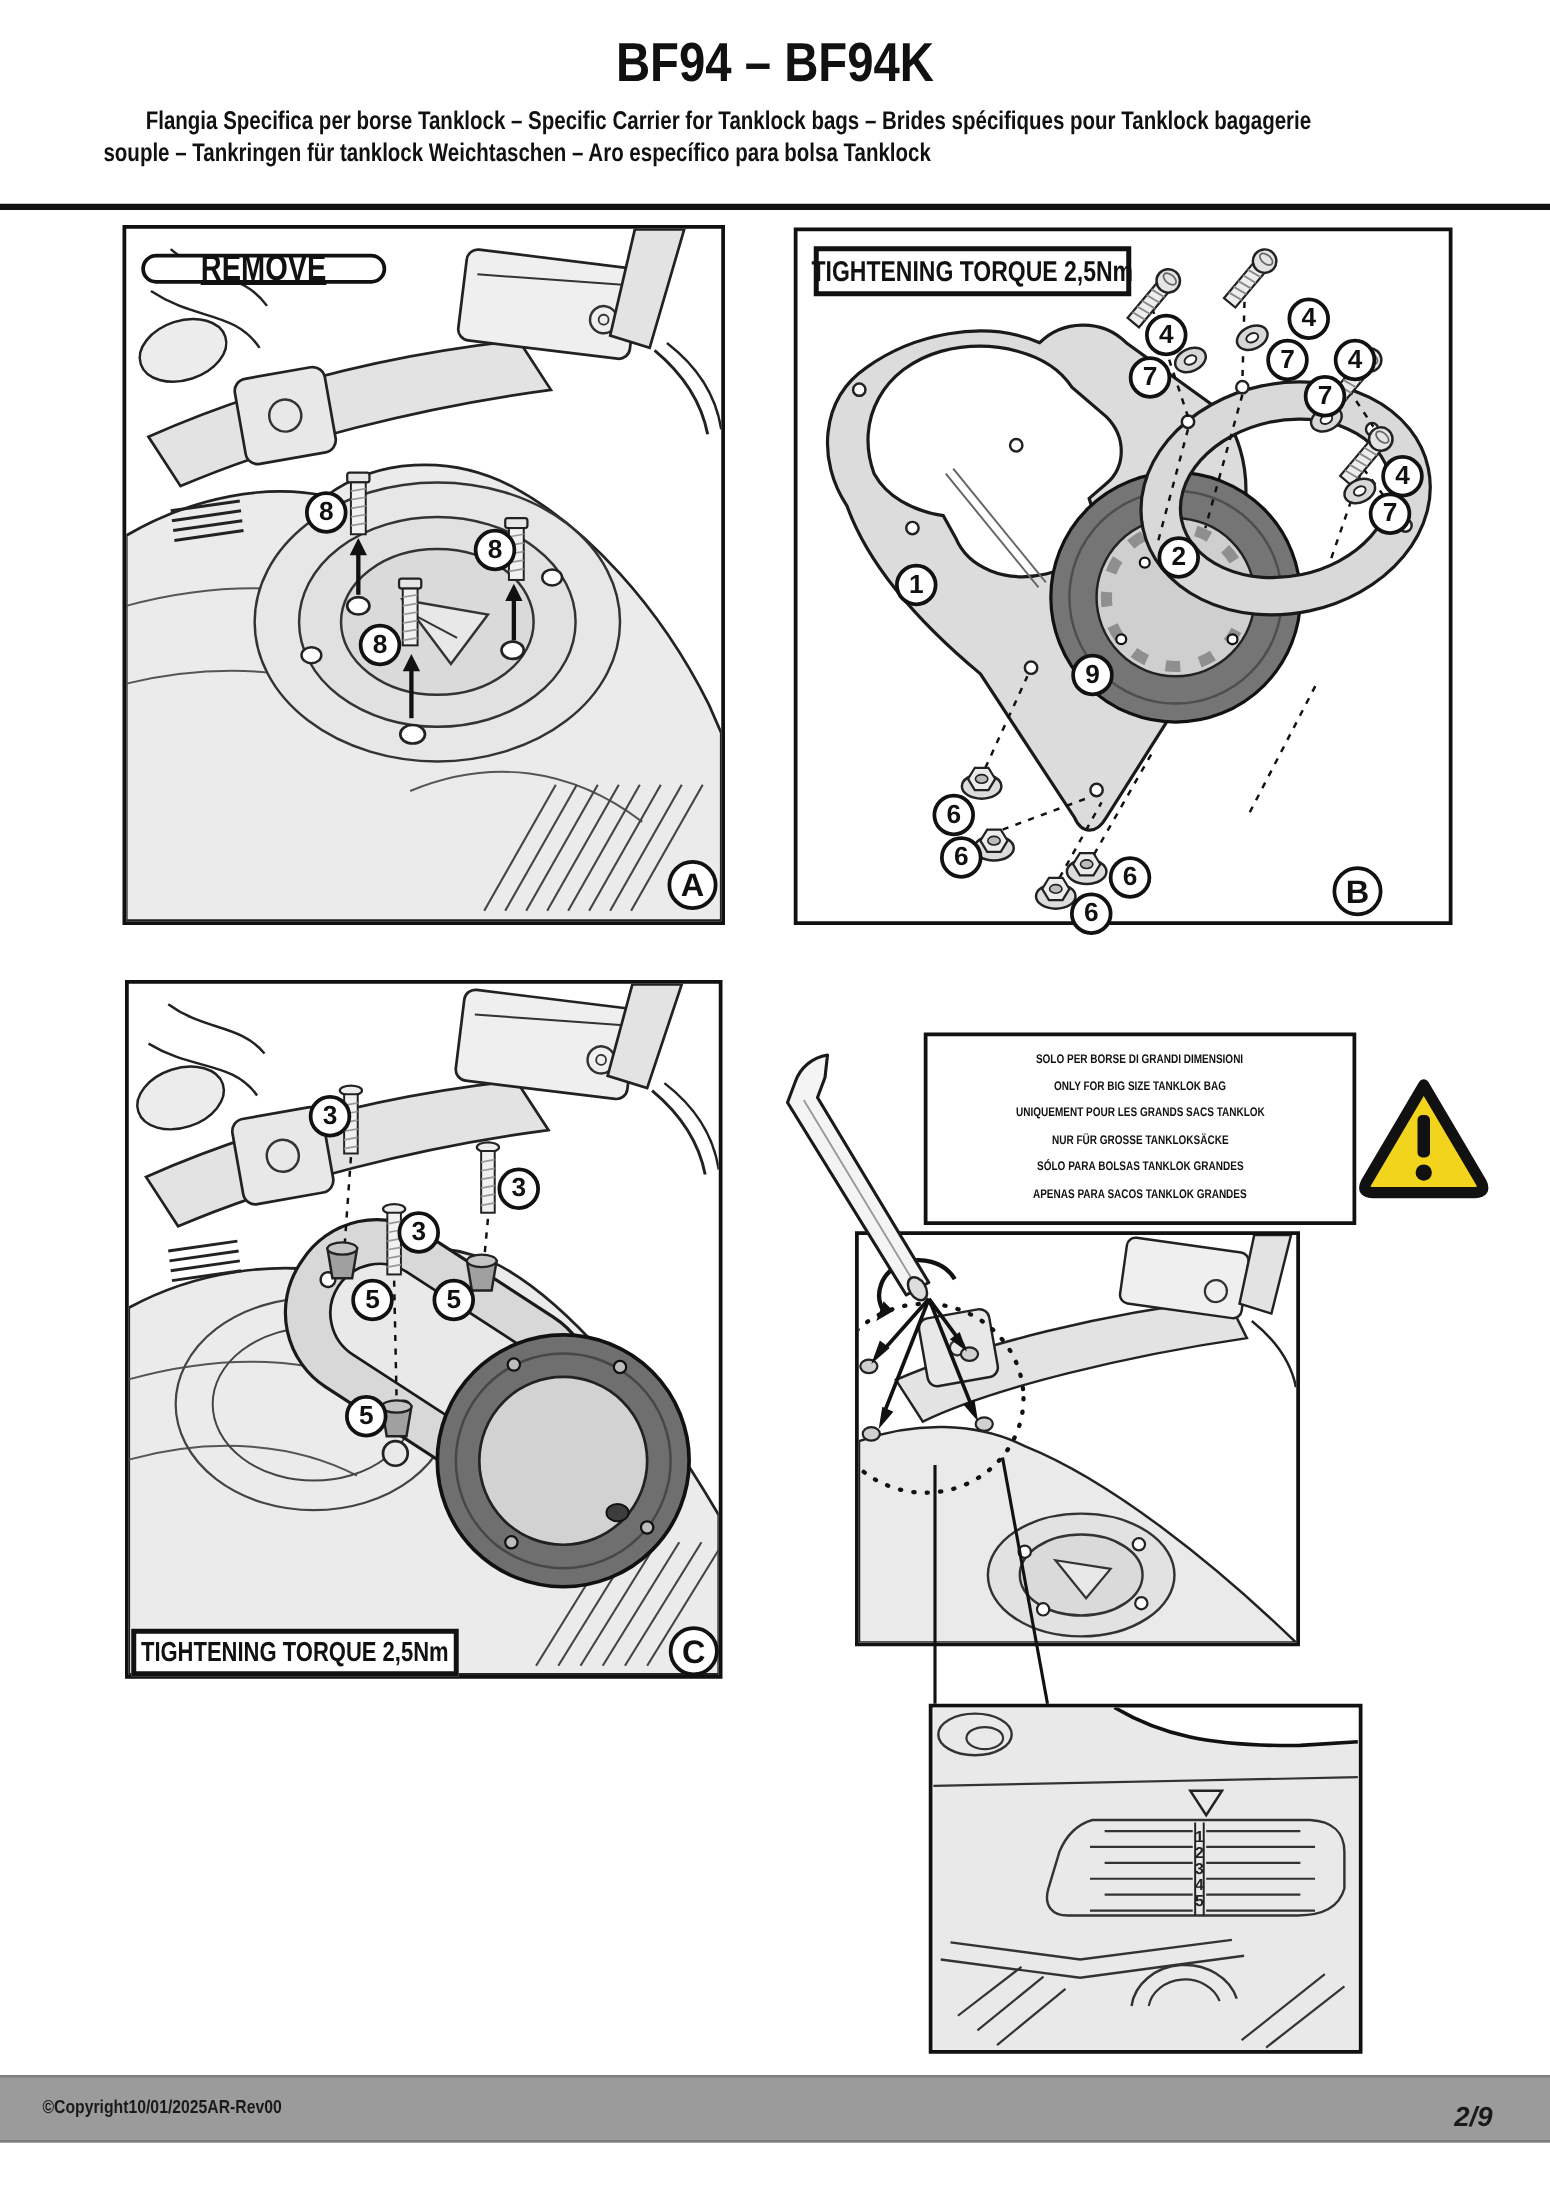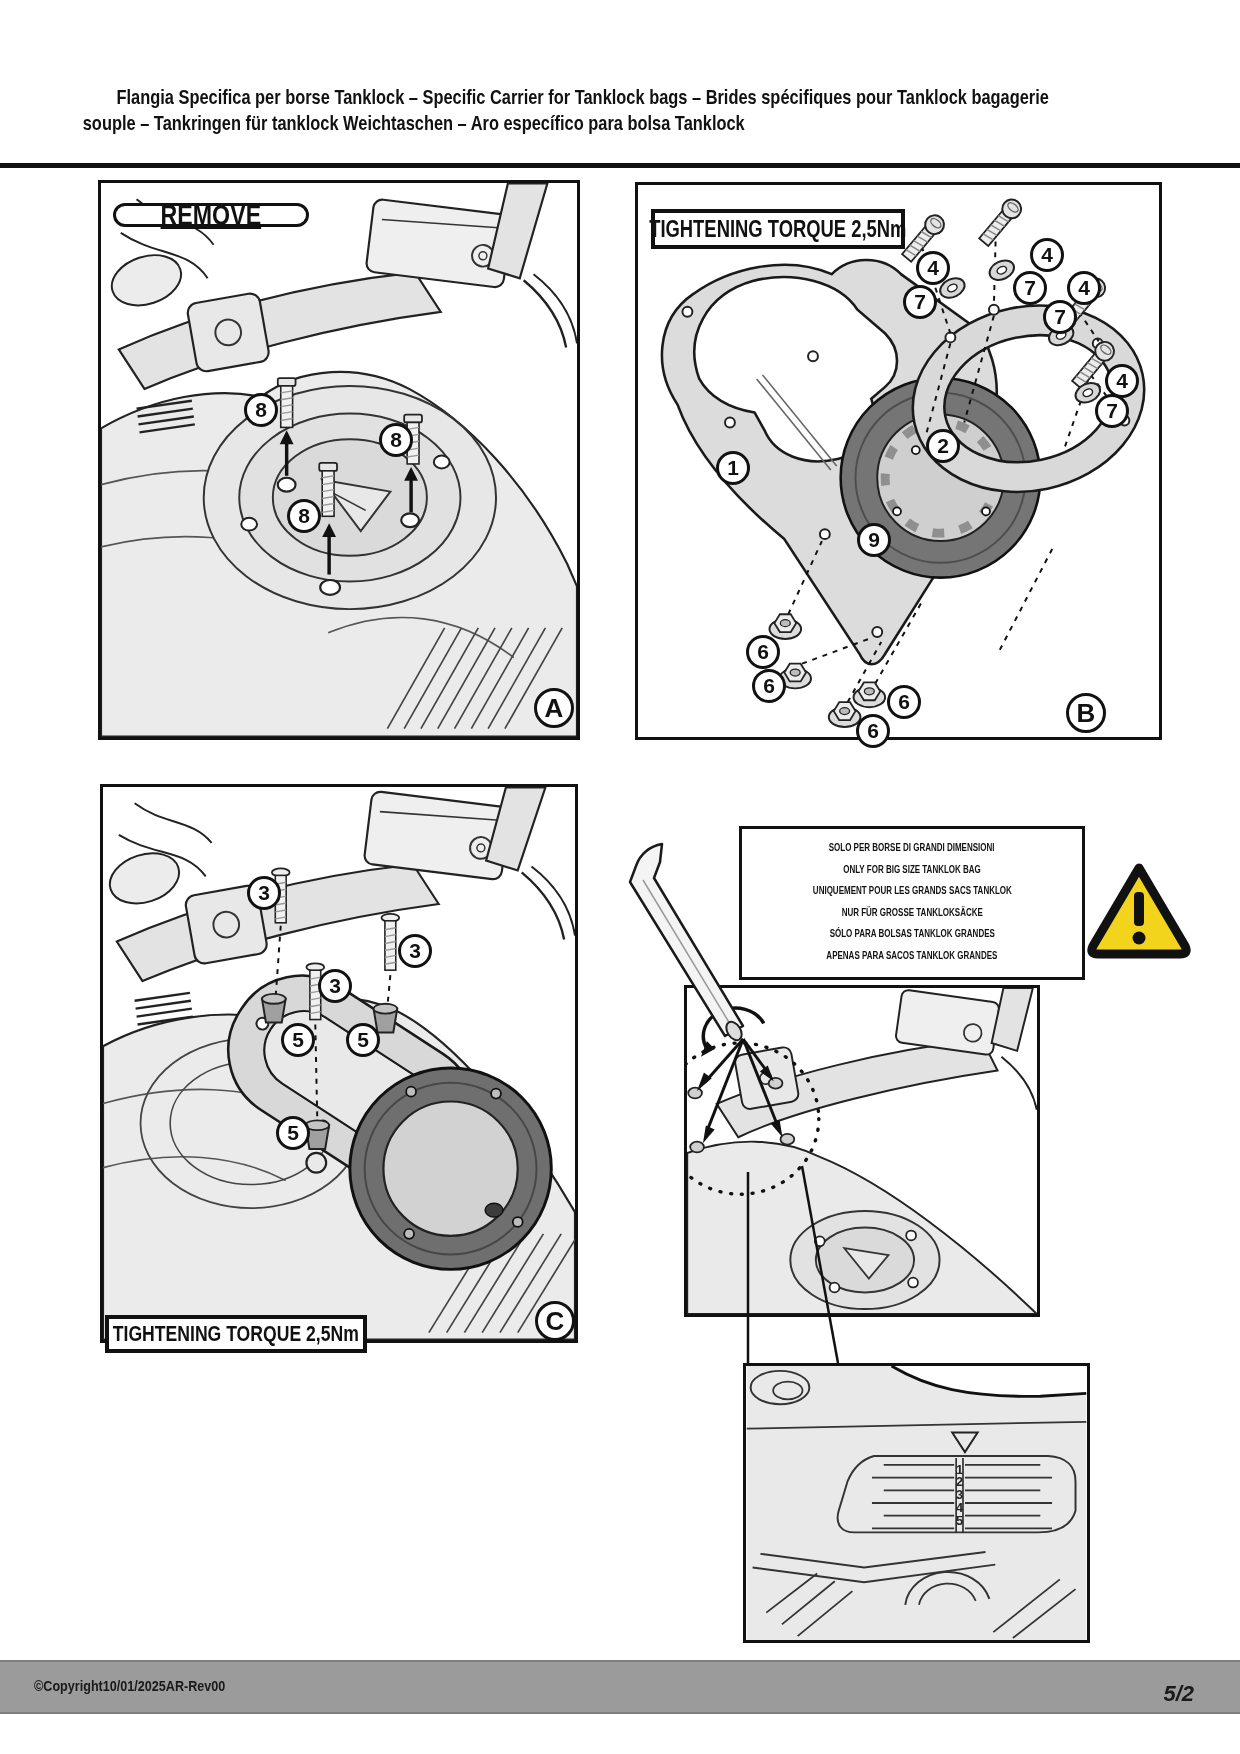--- a/index.html
+++ b/index.html
@@ -17,37 +17,38 @@
   .co{position:absolute;box-sizing:border-box;width:34px;height:34px;border:3px solid #111;
       border-radius:50%;background:#fff;display:flex;align-items:center;justify-content:center;
       font-size:21px;font-weight:bold;z-index:4;}
   .plc{position:absolute;box-sizing:border-box;width:40px;height:40px;border:3px solid #111;
       border-radius:50%;background:#fff;display:flex;align-items:center;justify-content:center;
       font-size:26px;font-weight:bold;z-index:4;}
   .pill{position:absolute;box-sizing:border-box;border:3.5px solid #111;border-radius:21px;
         background:#fff;display:flex;align-items:center;justify-content:center;
         font-size:29px;font-weight:bold;z-index:4;}
   .tq{position:absolute;box-sizing:border-box;border:4px solid #111;background:#fff;
-      display:flex;align-items:center;justify-content:center;font-weight:bold;z-index:4;margin-top:12px;}
+      display:flex;align-items:center;justify-content:center;font-weight:bold;z-index:4;}
   .warn{position:absolute;box-sizing:border-box;border:3px solid #111;background:#fff;
         text-align:center;font-weight:bold;font-size:10px;line-height:21.5px;padding-top:8px;z-index:3;}
   .overlay{position:absolute;z-index:5;pointer-events:none;}
   .footer{position:absolute;left:0;top:1660px;width:1240px;height:54px;background:#9b9b9b;
           border-top:2px solid #7e7e7e;border-bottom:2px solid #7e7e7e;box-sizing:border-box;z-index:2;}
   .f-copy{position:absolute;left:34px;bottom:18px;font-size:15px;font-weight:bold;color:#1a1a1a;}
   .f-center{position:absolute;left:300px;width:620px;top:3px;text-align:center;color:#fff;
             font-weight:bold;font-size:13.5px;line-height:15.5px;}
   .f-page{position:absolute;right:46px;bottom:5px;font-style:italic;font-weight:bold;
           font-size:22px;color:#1a1a1a;}
 </style>
 </head>
 <body>
 
 <div class="page">
 
+  <div class="title"><span class="cond" style="transform:scaleX(.86)">BF94 – BF94K</span></div>
   <div class="subtitle">
     <span class="cond">Flangia Specifica per borse Tanklock – Specific Carrier for Tanklock bags – Brides spécifiques pour Tanklock bagagerie</span><br>
     <span class="cond">souple – Tankringen für tanklock Weichtaschen – Aro específico para bolsa Tanklock</span>
   </div>
   <div class="rule"></div>
 
   <div class="panel" style="left:98px;top:180px;width:482px;height:560px;">
     <svg class="art" viewBox="0 0 482 560">
 
       <path d="M0,248 C55,216 115,206 162,216 C202,186 262,182 312,208 C372,240 432,305 472,385 L482,408 L482,560 L0,560 Z" fill="#ebebeb" stroke="#222" stroke-width="2.2"></path>
@@ -556,16 +557,16 @@
           <line x1="36" y1="264" x2="90" y2="220"></line>
           <line x1="52" y1="276" x2="108" y2="230"></line>
         <line x1="252" y1="272" x2="320" y2="218"></line>
           <line x1="272" y1="278" x2="336" y2="228"></line>
       </g>
     </svg>
   </div>
 
   <div class="footer">
     <div class="f-copy"><span class="cond-l">©Copyright10/01/2025AR-Rev00</span></div>
-    <div class="f-page">5/2</div>
+    <div class="f-page">2/9</div>
   </div>
 
 </div>
 
 </body></html>

